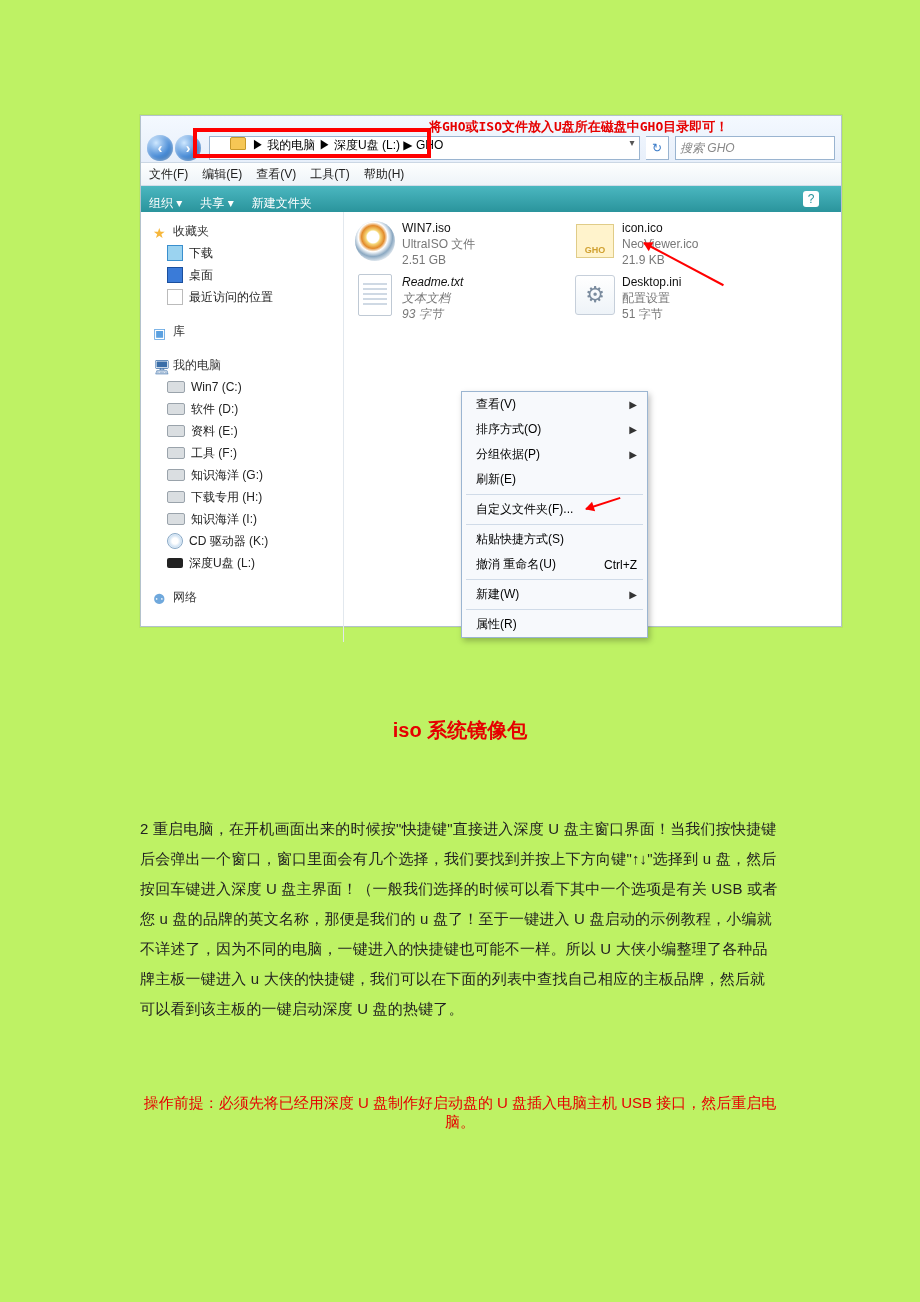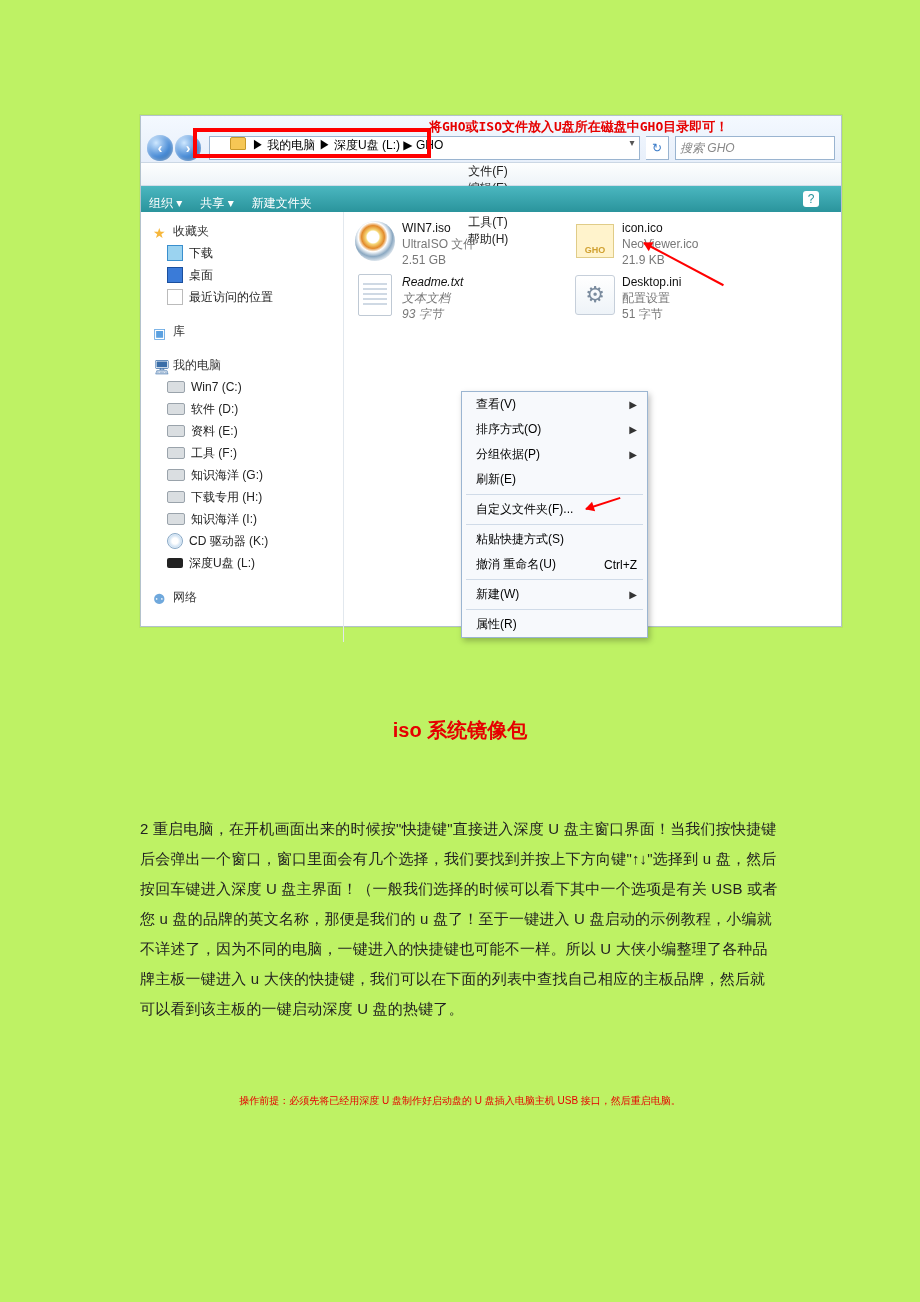--- a/index.html
+++ b/index.html
@@ -10,21 +10,21 @@
   .red-label { position:absolute; top:2px; left:288px; color:#e60000; font-family:"SimSun",monospace; font-size:13px; font-weight:bold; z-index:6; white-space:nowrap; }
   .addr-row { height:28px; background:linear-gradient(#f4f9ff,#e7effa); border-bottom:1px solid #cbd7e4; display:flex; align-items:center; padding:0 6px; position:relative; padding-top: 18px; }
   .nav-back, .nav-fwd { width:26px; height:26px; border-radius:50%; background:radial-gradient(circle at 35% 30%, #cfe8ff, #4a8cd6 55%, #2a5e95); margin-right:2px; display:flex; align-items:center; justify-content:center; color:#fff; font-size:14px; font-weight:bold; box-shadow:inset 0 0 4px rgba(255,255,255,.6); }
   .addr-box { flex:1; height:22px; background:#fff; border:1px solid #9ab4d0; margin:0 6px; display:flex; font-size:12px; padding-left:20px; }
   .addr-red { position:absolute; top:12px; left:52px; width:238px; height:30px; border:4px solid #f00; z-index:5; box-sizing:border-box;}
   .folder-ico { width:14px; height:11px; background:#f6c755; border:1px solid #c79a2a; border-radius:2px 2px 1px 1px; margin-right:6px; }
   .addr-drop { width:14px; text-align:center; color:#555; font-size:10px; margin-left:auto; }
   .ref { width:22px; height:22px; border:1px solid #9ab4d0; border-left:none; display:flex; align-items:center; justify-content:center; color:#3a7bc8; font-size:12px; background:#fff; }
   .search-box { width:150px; height:22px; border:1px solid #9ab4d0; margin-left:6px; background:#fff; display:flex; align-items:center; padding:0 4px; font-style:italic; color:#888; font-size:12px; }
 
-  .menu-row { height:22px; background:linear-gradient(#fdfefe,#eef3f8); border-bottom:1px solid #d3dde8; display:flex; align-items:center; font-size:12px; color:#222; padding-left:8px;flex-direction:column; }
+  .menu-row { height:22px; background:linear-gradient(#fdfefe,#eef3f8); border-bottom:1px solid #d3dde8; display:flex; align-items:center; font-size:12px; color:#222; padding-left:8px; }
   .menu-row span { margin-right:14px; }
   .cmd-row { height:26px; background:linear-gradient(#4bb7c0,#2a949c); color:#fff; font-size:12px; display:flex; align-items:flex-end; padding-left:8px; position:relative;}
   .cmd-row span { margin-right:18px; }
   .cmd-row .help-ico{ position:absolute; right:4px; top:5px; width:16px; height:16px; background:#fff; border-radius:3px; color:#2a949c; font-size:12px; display:flex; align-items:center; justify-content:center;}
 
   .body-row { display:flex; height:430px; }
   .nav-pane { width:190px; border-right:1px solid #e2e8ee; padding:8px 6px; font-size:12px; color:#222; }
   .nav-group { margin-bottom:12px; }
   .nav-item { display:flex; align-items:center; padding:2px 4px 2px 20px; line-height:18px; }
   .nav-item.head { padding-left:6px; font-weight:normal; color:#333; }
@@ -53,21 +53,21 @@
   .ctx-sep{ height:1px; background:#d0dbe8; margin:2px 4px;}
   .ctx .arrow{ color:#333; font-size:10px;}
   .paste{ border:3px solid #f00; padding:2px 8px 2px 12px; margin:0 -2px;}
   .red-arrow2{ position:absolute; left:445px; top:392px; width:36px; height:2px; background:#f00; transform:rotate(-18deg); transform-origin:left center; z-index:5;}
   .red-arrow2:after{ content:""; position:absolute; left:-6px; top:-4px; border:5px solid transparent; border-right:9px solid #f00;}
   .note1{ position:absolute; left:515px; top:285px; font-family:"SimSun",monospace; font-size:13px; color:#f00; line-height:16px;}
 
   
   .caption { color:#e60000; font-size:20px; font-weight:bold; text-align:center; margin:90px 0 70px; }
   .para { font-size:15px; line-height:30px; color:#222; letter-spacing:.2px;}
-  .tip { color:#e60000; font-size:10px; text-align:center; margin-top:70px;}
+  .tip { color:#e60000; font-size:15px; text-align:center; margin-top:70px;}
 </style>
 </head>
 <body>
 
 <div class="page">
   <div class="explorer">
     <div class="red-label">将GHO或ISO文件放入U盘所在磁盘中GHO目录即可！</div>
 
     <div class="addr-row">
       <div class="nav-back">‹</div>

